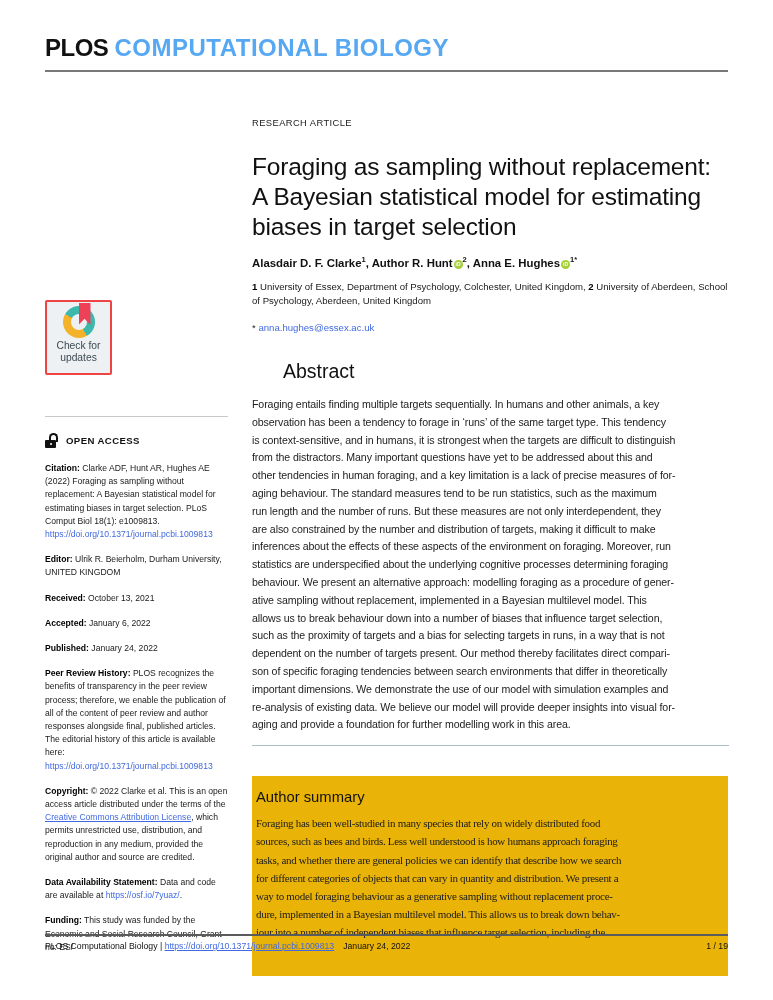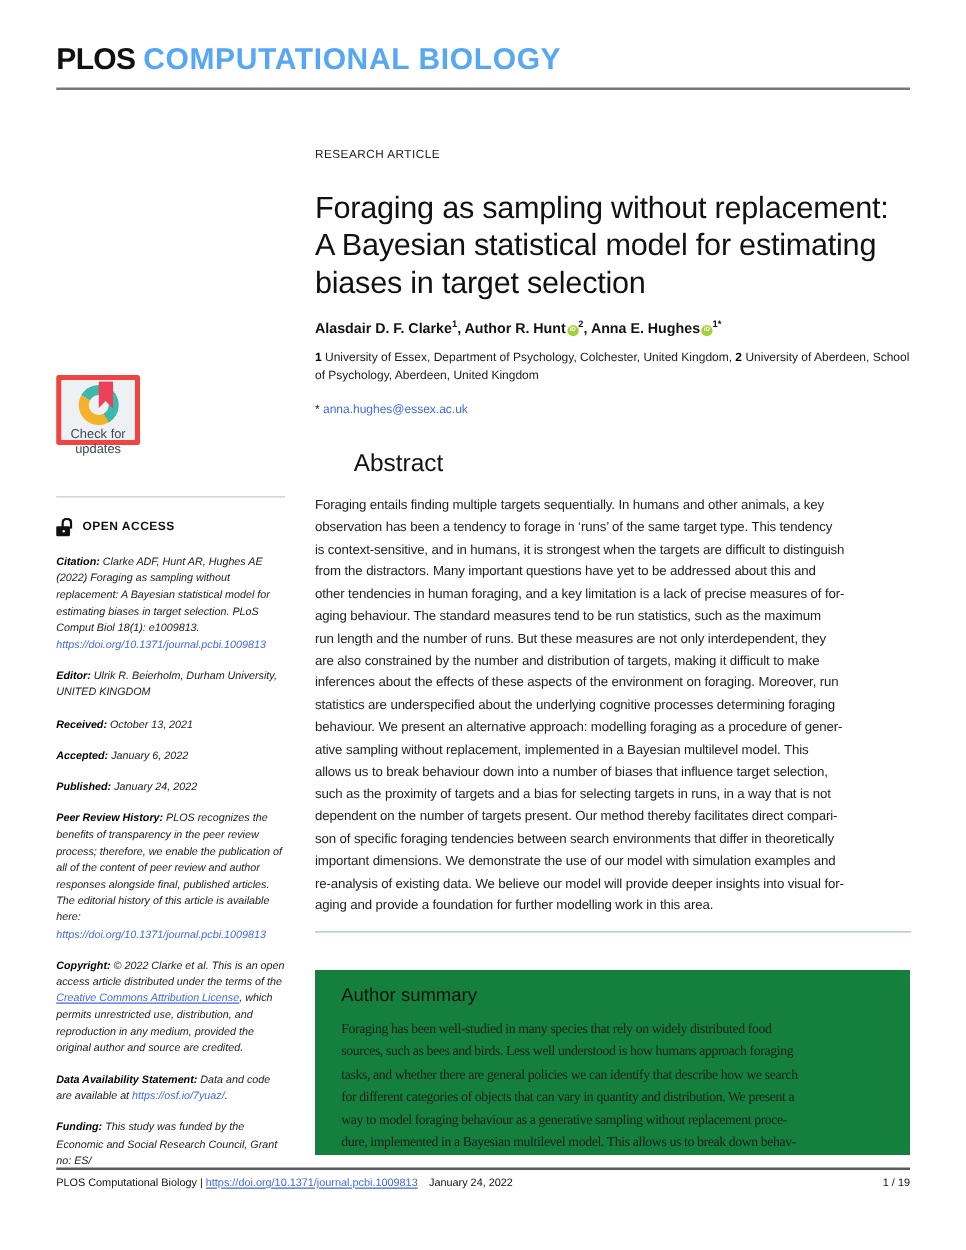--- a/index.html
+++ b/index.html
@@ -8,54 +8,54 @@
   .page { position:relative; width:773px; height:1000px; background:#fff; overflow:hidden; }
 
   
   .masthead { position:absolute; left:45px; top:34px; font-weight:700; font-size:24px; letter-spacing:-0.5px; white-space:nowrap; }
   .masthead .plos { color:#111; }
   .masthead .journal { color:#57a8f2; font-weight:600; letter-spacing:0.5px; }
   .header-rule { position:absolute; left:45px; width:683px; top:70px; height:2px; background:#77787a; }
 
   
   .sidebar { position:absolute; left:45px; top:300px; width:183px; font-size:8.6px; line-height:13.2px; color:#1a1a1a; }
-  .upd-badge { width:67px; height:56px; background:#eef1f4; border:4px solid #ef4444; border-radius:2px; text-align:center; padding-top:4px; cursor:pointer; }
+  .upd-badge { width:67px; height:75px; background:#eef1f4; border:2px solid #ef4444; border-radius:2px; text-align:center; padding-top:4px; cursor:pointer; }
   .upd-ring { position:relative; width:32px; height:32px; margin:0 auto; border-radius:50%;
               background:conic-gradient(#3cb8ac 0deg 150deg, #f3b229 150deg 300deg, #3cb8ac 300deg 360deg); }
   .upd-ring::after { content:""; position:absolute; left:8px; top:8px; width:16px; height:16px; background:#eef1f4; border-radius:50%; }
   .upd-ribbon { position:absolute; left:16px; top:-3px; width:12px; height:22px; background:#ee4056; z-index:2;
                 clip-path:polygon(0 0,100% 0,100% 100%,50% 72%,0 100%); }
   .upd-text { margin-top:2px; font-size:10.3px; line-height:11.5px; color:#3c4a52; }
   .side-rule { margin-top:41px; height:1px; background:#c9c9c9; }
   .oa-row { margin-top:16px; display:flex; align-items:center; gap:7px; margin-bottom:14px;text-align:center; }
   .oa-label { font-size:9.6px; font-weight:600; letter-spacing:0.4px; color:#111; }
   .lock { position:relative; width:14px; height:15px; flex:0 0 auto; }
   .lock .shackle { position:absolute; left:4px; top:0; width:9px; height:9px; border:2.6px solid #111; border-bottom:none; border-radius:5px 5px 0 0; }
   .lock .body { position:absolute; left:0; bottom:0; width:11px; height:8.5px; background:#111; border-radius:1px; }
   .lock .key { position:absolute; left:4.5px; bottom:3px; width:2px; height:2.5px; background:#fff; border-radius:1px; }
-  .side-block { margin-bottom:12px; overflow-wrap:anywhere;font-style:italic; }
+  .side-block { margin-bottom:12px; overflow-wrap:anywhere; }
   .side-block b { color:#000; }
   a.lnk { color:#4169e1; text-decoration:none; cursor:pointer; }
   a.lnk.u { text-decoration:underline; }
 
   
   .main { position:absolute; left:252px; top:117px; width:477px; }
   .kicker { font-size:9.4px; letter-spacing:0.4px; color:#222; }
   .title { margin-top:24px; font-size:24.5px; line-height:30px; font-weight:400; color:#111; white-space:pre-line; letter-spacing:-0.2px; }
   .authors { margin-top:15px; font-size:11.4px; font-weight:700; color:#111; }
   .authors sup { font-size:7.5px; vertical-align:super; line-height:0; }
   .orcid { display:inline-block; width:9px; height:9px; border-radius:50%; background:#a6ce39; color:#fff;
            font-size:5px; font-weight:700; text-align:center; line-height:9px; vertical-align:1px; margin-left:1px; cursor:pointer; }
   .affil { margin-top:11px; font-size:9.6px; line-height:13.5px; color:#1a1a1a; }
   .affil b { color:#000; }
   .email-row { margin-top:15px; font-size:9.6px; }
   .abstract-h { margin-top:27px; font-size:19.5px; font-weight:400; color:#111;margin-left:31px; }
   .abstract-body { margin-top:13px; font-size:10.6px; line-height:17.8px; letter-spacing:-0.1px; white-space:pre-line; color:#1c1c1c; }
   .abs-rule { margin-top:11px; height:1px; background:#a9bec6; }
-  .summary-box { margin-top:30px; width:476px; height:148px; background:#15803d; padding:13px 21px; overflow:hidden; }
+  .summary-box { margin-top:30px; width:476px; height:200px; background:#eab308; padding:13px 4px; overflow:hidden; }
   .summary-h { font-size:14.8px; font-weight:400; color:#111; }
   .summary-body { margin-top:9px; font-family:"Liberation Serif", serif; font-size:11px; line-height:18.2px; letter-spacing:-0.3px; white-space:pre-line; color:#1c1c1c; }
 
   
   .footer-rule { position:absolute; left:45px; width:683px; top:934px; height:1.5px; background:#5a5b5d; }
   .footer { position:absolute; left:45px; width:683px; top:941px; font-size:8.7px; color:#111; display:flex; }
   .footer .date { margin-left:9px; }
   .footer .pg { margin-left:auto; }
 </style>
 </head>

